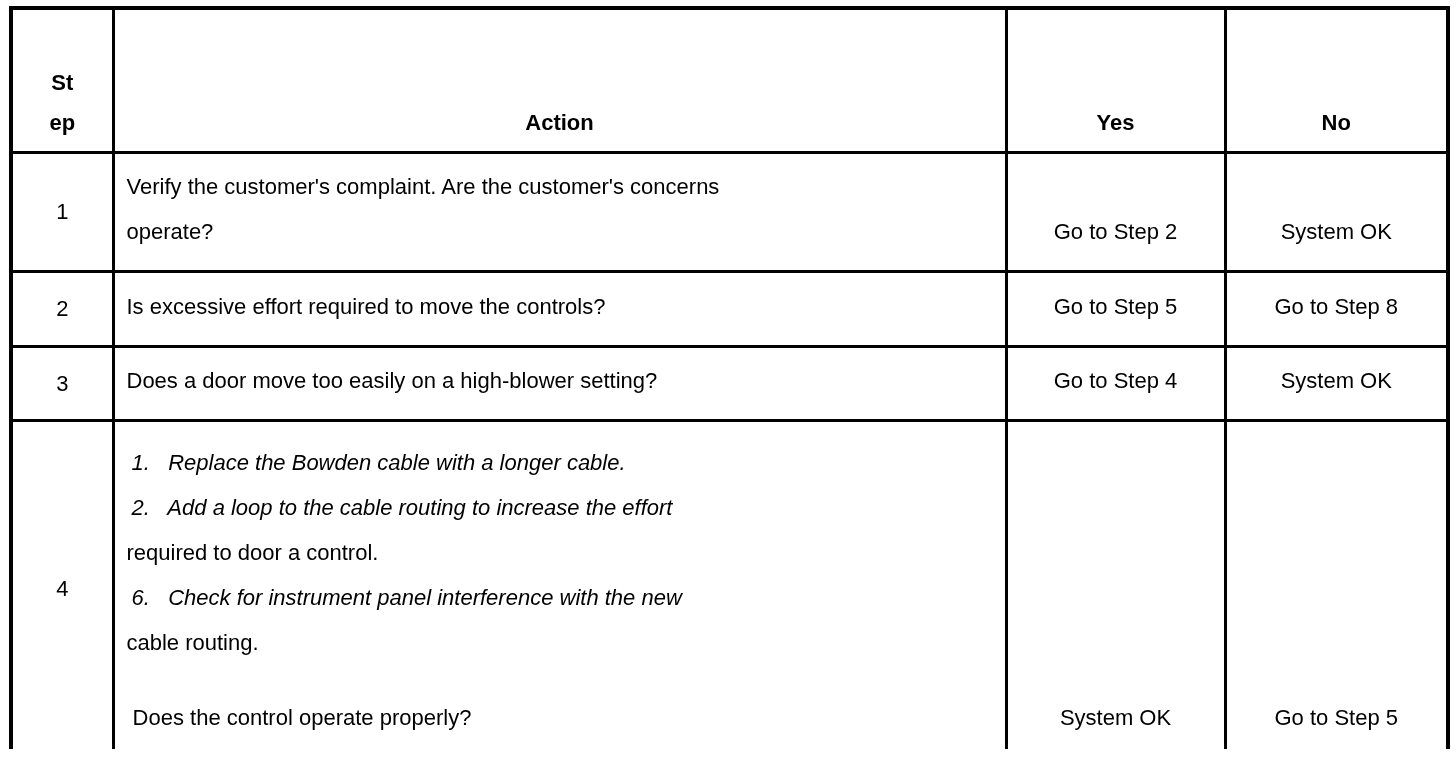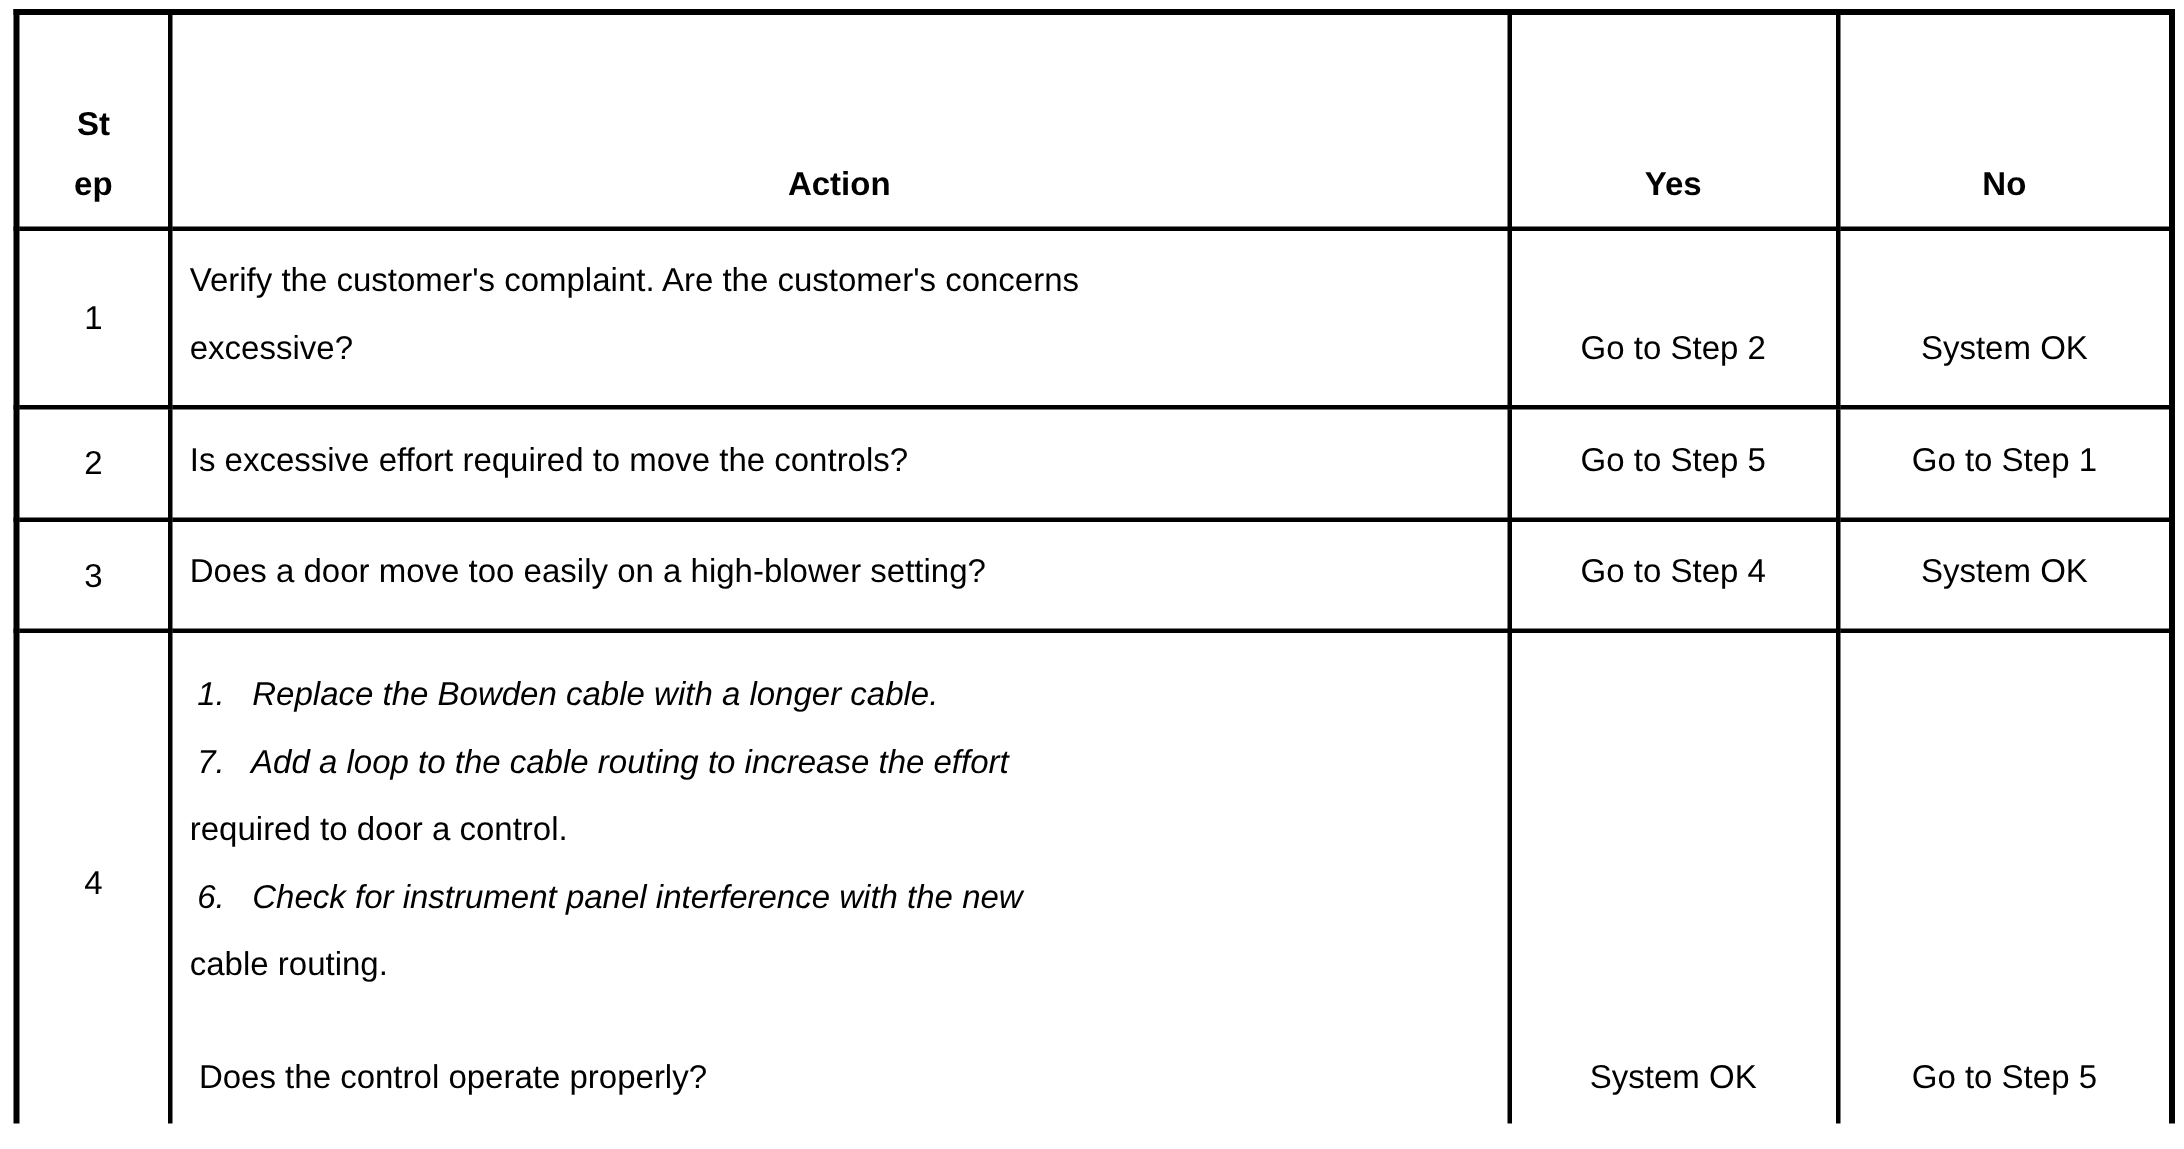--- a/index.html
+++ b/index.html
@@ -105,46 +105,46 @@
         <th>Action</th>
         <th>Yes</th>
         <th>No</th>
       </tr>
     </thead>
     <tbody id="rows">
         <tr>
           <td class="step">1</td>
           <td class="action">
             <div class="line plain">Verify the customer's complaint. Are the customer's concerns</div>
-            <div class="line plain">excessive?</div>
+            <div class="line plain">operate?</div>
           </td>
           <td class="result">Go to Step 2</td>
           <td class="result">System OK</td>
         </tr>
         <tr>
           <td class="step">2</td>
           <td class="action">
             <div class="line plain">Is excessive effort required to move the controls?</div>
           </td>
           <td class="result">Go to Step 5</td>
-          <td class="result">Go to Step 1</td>
+          <td class="result">Go to Step 8</td>
         </tr>
         <tr>
           <td class="step">3</td>
           <td class="action">
             <div class="line plain">Does a door move too easily on a high-blower setting?</div>
           </td>
           <td class="result">Go to Step 4</td>
           <td class="result">System OK</td>
         </tr>
         <tr>
           <td class="step">4</td>
           <td class="action">
             <div class="line num">1.   Replace the Bowden cable with a longer cable.</div>
-            <div class="line num">7.   Add a loop to the cable routing to increase the effort</div>
+            <div class="line num">2.   Add a loop to the cable routing to increase the effort</div>
             <div class="line plain">required to door a control.</div>
             <div class="line num">6.   Check for instrument panel interference with the new</div>
             <div class="line plain">cable routing.</div>
             <div class="line blank"></div>
             <div class="line plain"> Does the control operate properly?</div>
           </td>
           <td class="result">System OK</td>
           <td class="result">Go to Step 5</td>
         </tr>
       </tbody>

